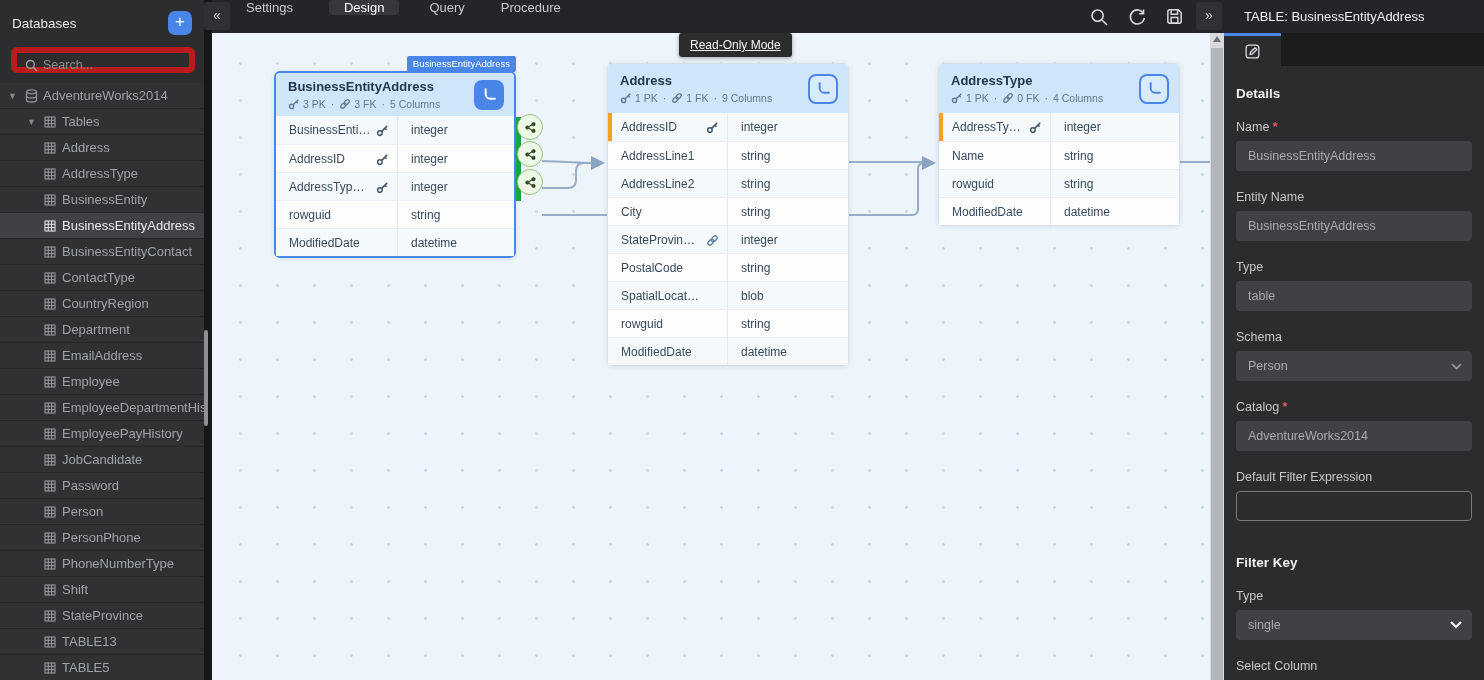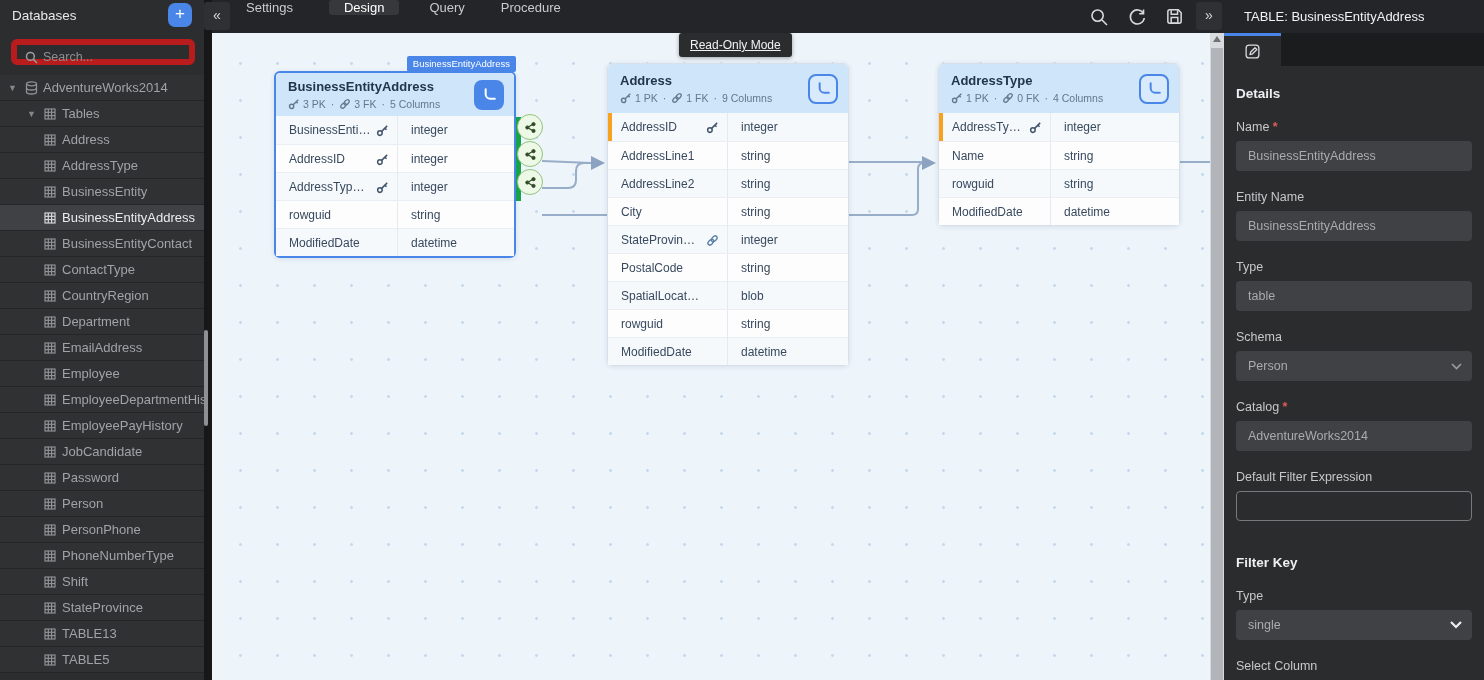--- a/index.html
+++ b/index.html
@@ -4,21 +4,21 @@
 <style>
   * { margin:0; padding:0; box-sizing:border-box; }
   html,body { width:1484px; height:680px; overflow:hidden; }
   body { font-family:"Liberation Sans","DejaVu Sans",sans-serif; background:#1c1d1f; }
   #app { position:relative; width:1484px; height:680px; }
 
   
   .sidebar { position:absolute; left:0; top:0; width:204px; height:680px; background:#2c2d2f; z-index:3; }
   .side-gutter { position:absolute; left:204px; top:0; width:8px; height:680px; background:#161719; z-index:3; }
   .side-thumb { position:absolute; left:0px; top:330px; width:4px; height:96px; background:#8e9093; border-radius:2px; }
-  .side-head { position:relative; height:30px; }
+  .side-head { position:relative; height:30px;margin-top:8px; }
   .side-title { position:absolute; left:12px; top:8px; font-size:13.5px; color:#e8e9eb; }
   .add-btn { position:absolute; right:12px; top:3px; width:24px; height:24px; background:#4a86e8; border-radius:7px; color:#fff; font-size:17px; line-height:22px; text-align:center; cursor:pointer; }
   .search-box { position:relative; margin:9px 9px 0 11px; height:26px; border:6px solid #b91c1c; border-radius:6px; background:#2c2d2f; }
   .search-box svg { position:absolute; left:8px; top:6px; }
   .search-box input { position:absolute; left:26px; top:0; width:150px; height:24px; background:transparent; border:none; outline:none; color:#c8c9cb; font-size:12.5px; font-family:inherit; }
   .search-box input::placeholder { color:#8d8f93; }
   .tree { margin-top:10px; }
   .trow { position:relative; height:26px; display:flex; align-items:center; background:#2f3133; border-bottom:1px solid #242527; color:#a0a3a7; font-size:13px; cursor:pointer; white-space:nowrap; overflow:hidden; }
   .trow .caret { width:9px; font-size:9px; color:#85878b; position:absolute; }
   .trow.db .caret { left:8px; }

